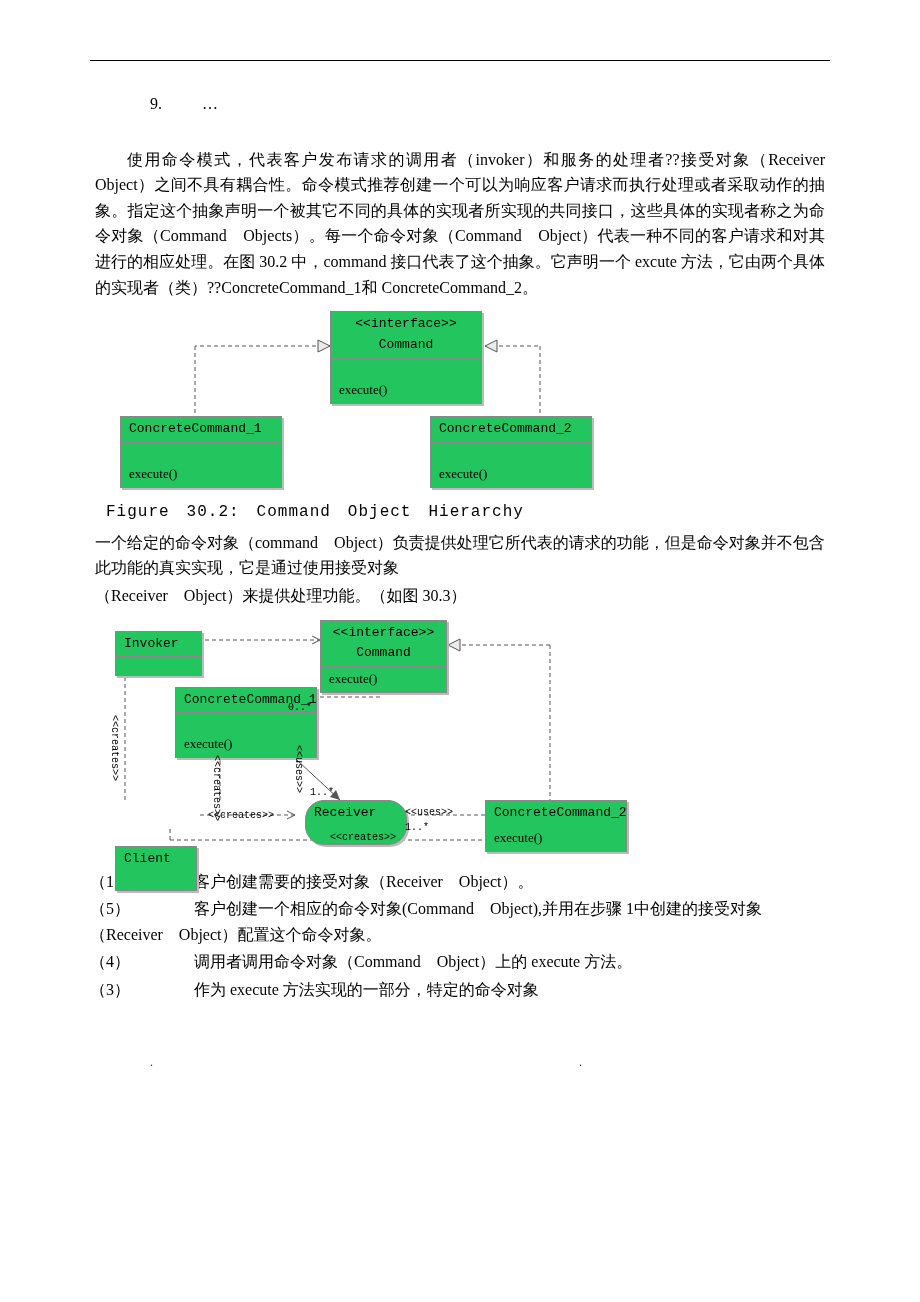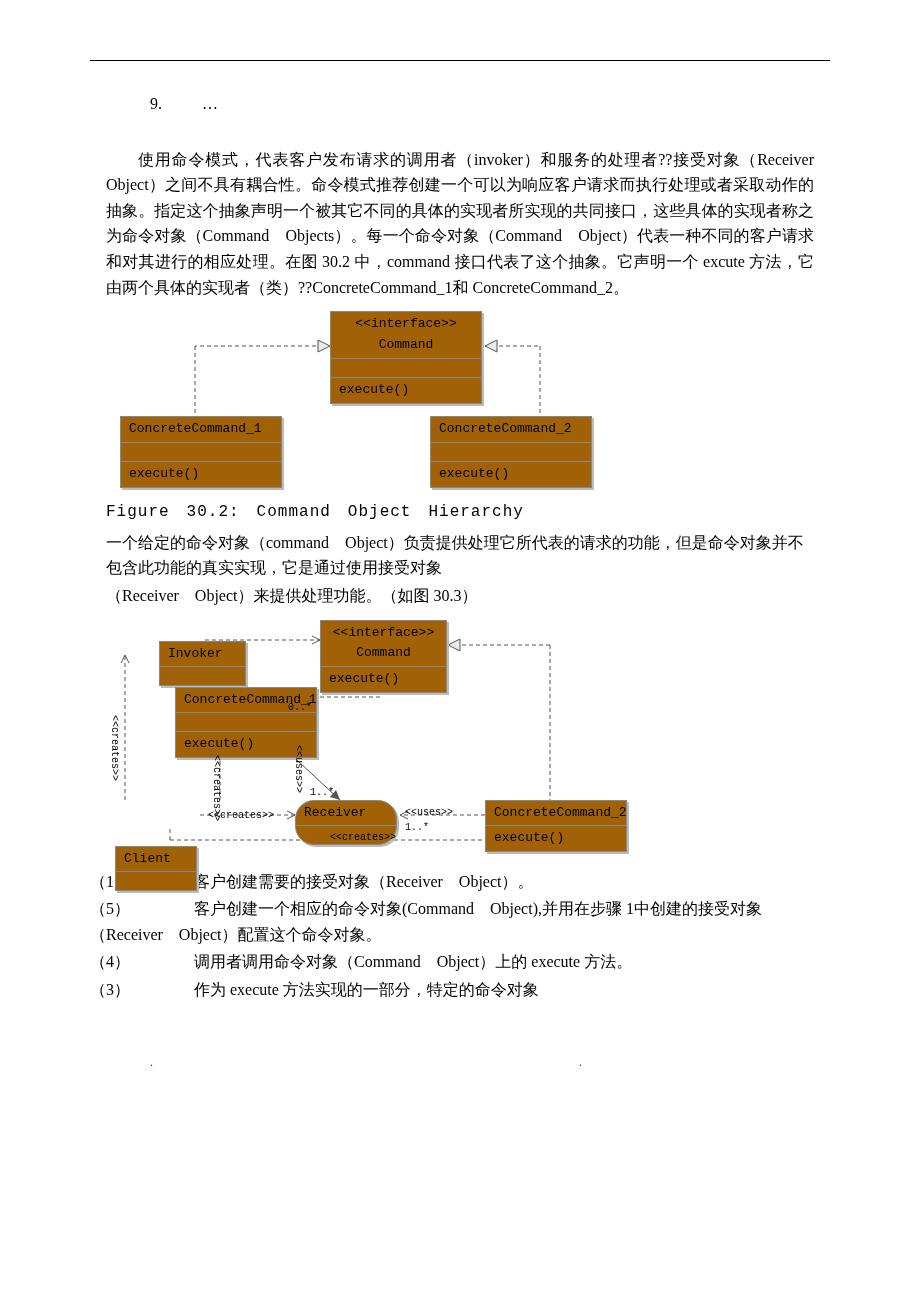--- a/index.html
+++ b/index.html
@@ -29,40 +29,40 @@
     text-indent: 2em;
     text-align: justify;
     margin: 0;
   }
   .fig-caption {
     font-family: "Courier New", "SimSun", monospace;
     letter-spacing: 1px;
     margin: 4px 16px;
   }
   .body-text {
-    margin: 2px 16px;
+    margin: 2px 5px;
   }
   .list-item {
     margin: 2px 0;
   }
   
   .uml-box {
-    background: #a16207;
+    background: #22c55e;
     border: 1px solid #888;
     font-family: "Courier New", monospace;
     font-size: 13px;
     display: inline-block;
     box-shadow: 2px 2px 0 #bbb;
   }
   .uml-row {
     border-bottom: 1px solid #888;
     padding: 2px 8px;
     min-height: 14px;
   }
-  .uml-row:last-child { border-bottom: none; }
+  .uml-row:last-child { border-bottom: none; font-family: Liberation Serif, serif; }
   .uml-row.empty { height: 10px; }
   .diagram {
     position: relative;
     margin: 6px 0 4px 0;
   }
   .abs { position: absolute; }
   .mono { font-family: "Courier New", monospace; }
   svg { display: block; }
   .footer-dots {
     margin-top: 50px;
@@ -153,40 +153,40 @@
 
       <line x1="395" y1="200" x2="310" y2="200" stroke="#555" stroke-dasharray="4 3"></line>
       <polyline points="318,196 310,200 318,204" fill="none" stroke="#555"></polyline>
 
       <line x1="80" y1="225" x2="430" y2="225" stroke="#555" stroke-dasharray="4 3"></line>
       <line x1="80" y1="225" x2="80" y2="213" stroke="#555" stroke-dasharray="4 3"></line>
       <line x1="430" y1="225" x2="430" y2="218" stroke="#555" stroke-dasharray="4 3"></line>
       <polyline points="426,222 430,214 434,222" fill="none" stroke="#555"></polyline>
     </svg>
 
-    <div class="uml-box abs" style="left:25px; top:26px; width:85px;margin-left:44px;">
+    <div class="uml-box abs" style="left:25px; top:16px; width:85px;">
       <div class="uml-row"><span>Invoker</span></div>
       <div class="uml-row empty"></div>
     </div>
 
     <div class="uml-box abs" style="left:230px; top:5px; width:125px;">
       <div class="uml-row" style="text-align:center;">
         <span>&lt;&lt;interface&gt;&gt;</span><br>
         <span>Command</span>
       </div>
       <div class="uml-row"><span>execute()</span></div>
     </div>
 
     <div class="uml-box abs" style="left:85px; top:72px; width:140px;">
       <div class="uml-row"><span>ConcreteCommand_1</span></div>
       <div class="uml-row empty"></div>
       <div class="uml-row"><span>execute()</span></div>
     </div>
 
-    <div class="uml-box abs" style="left:205px; top:185px; width:100px;border-radius:19px;">
+    <div class="uml-box abs" style="left:215px; top:185px; width:100px;border-radius:19px;">
       <div class="uml-row"><span>Receiver</span></div>
       <div class="uml-row empty"></div>
     </div>
 
     <div class="uml-box abs" style="left:25px; top:185px; width:80px;margin-top:46px;">
       <div class="uml-row"><span>Client</span></div>
       <div class="uml-row empty"></div>
     </div>
 
     <div class="uml-box abs" style="left:395px; top:185px; width:140px;">

